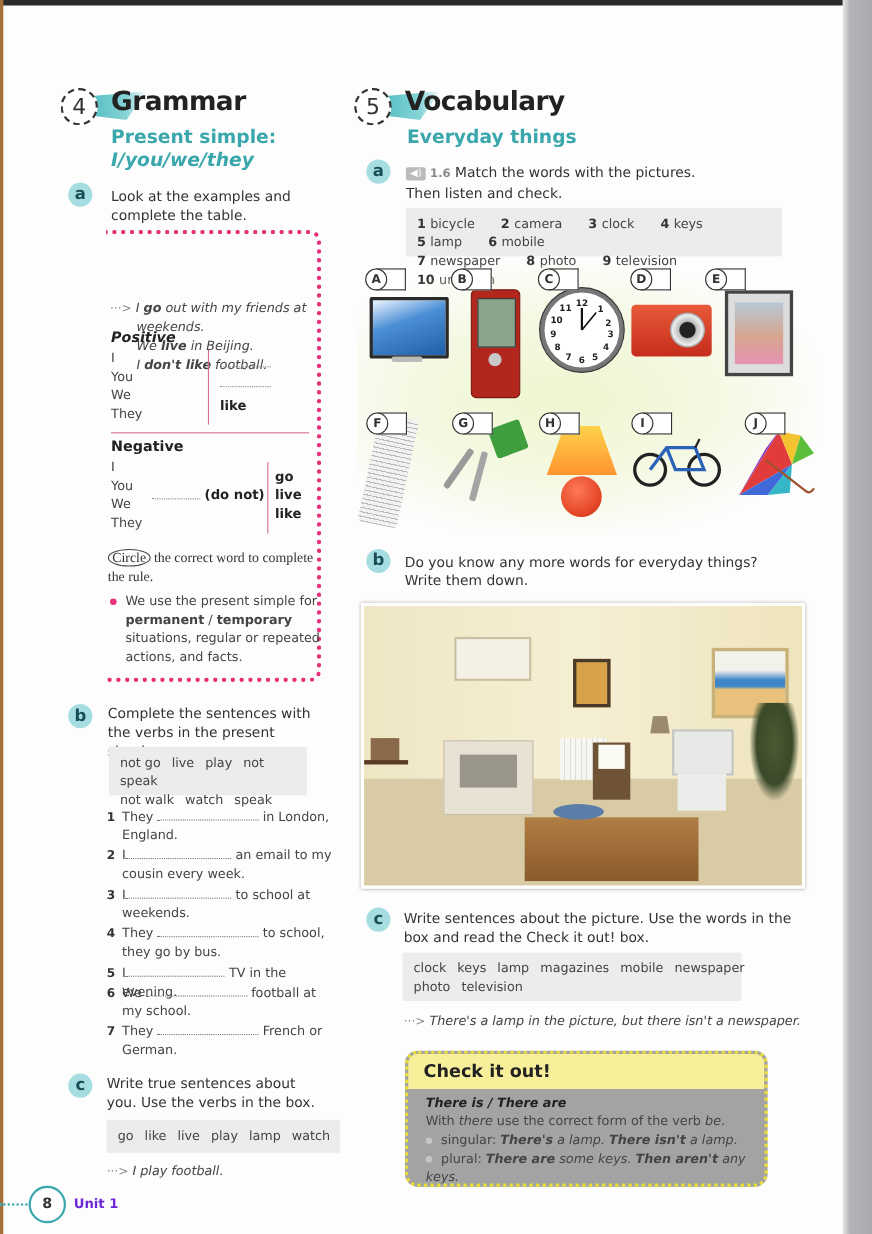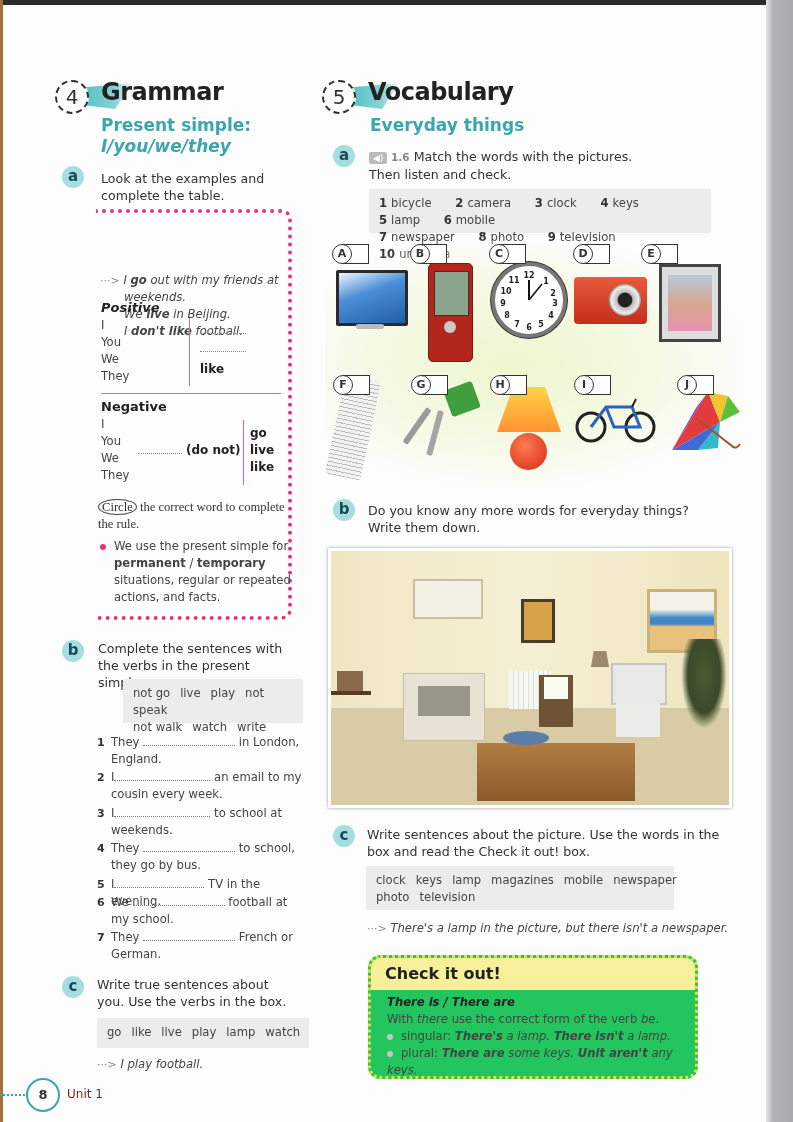--- a/index.html
+++ b/index.html
@@ -42,21 +42,21 @@
   .sent .n { position:absolute; left:0; font-weight:bold; color:#333; font-size:11px; }
   .sent .t { display:block; margin-left:14px; }
 
   .pics { position:absolute; left:325px; top:240px; width:418px; height:245px; background:radial-gradient(ellipse at 45% 50%, #eef6cf 0%, #f5f9e4 45%, rgba(253,253,253,0) 75%); }
   .plabel { position:absolute; height:20px; }
   .plabel .c { position:absolute; left:0; top:0; width:18px; height:18px; border:1px solid #333; border-radius:50%; background:#fff; font-size:11px; line-height:18px; text-align:center; font-weight:bold; color:#333; z-index:3; }
   .plabel .b { position:absolute; left:10px; top:0; width:26px; height:18px; border:1px solid #333; border-left:none; background:#fff; z-index:2; }
 
   .room { position:absolute; left:328px; top:548px; width:404px; height:260px; background:#e9dfba; box-shadow:0 0 3px #999; overflow:hidden; border:3px solid #fff; box-sizing:border-box; }
 
-  .checkbox { position:absolute; left:368px; top:955px; width:324px; height:118px; border:3px dotted #e8dc3a; border-radius:12px; overflow:hidden; background:#22c55e; }
+  .checkbox { position:absolute; left:368px; top:955px; width:324px; height:118px; border:3px dotted #e8dc3a; border-radius:12px; overflow:hidden; background:#a3a3a3; }
   .check-head { background:#f8ef9a; height:32px; font-weight:bold; font-size:16px; line-height:32px; padding-left:14px; color:#222; }
 
   .footer-num { position:absolute; left:26px; top:1078px; width:30px; height:30px; border-radius:50%; border:2px solid #3aa7ad; background:#fff; text-align:center; line-height:30px; font-size:13px; font-weight:bold; color:#333; }
   .footer-dots { position:absolute; left:0; top:1094px; width:28px; border-top:2px dotted #3aa7ad; }
 </style>
 </head>
 <body>
 
 <div class="topbar"></div>
 <div class="leftedge"></div>
@@ -118,23 +118,23 @@
 
 <div class="abs para" style="left:98px; top:499px; width:190px;font-family:Liberation Serif, serif;">
   <span class="circled">Circle</span><span> the correct word to complete the rule.</span>
 </div>
 <div class="abs small" style="left:100px; top:538px; width:180px; padding-left:14px; text-indent:-14px;">
   <span class="bullet-pink"></span><span>We use the present simple for </span><b>permanent</b><span> / </span><b>temporary</b><span> situations, regular or repeated actions, and facts.</span>
 </div>
 
 <div class="letter" style="left:62px; top:640px;">b</div>
 <div class="abs para" style="left:98px; top:640px; width:200px;">Complete the sentences with the verbs in the present simple.</div>
-<div class="wordbox" style="left:99px; top:679px; width:180px; height:44px;margin-left:24px;">
+<div class="wordbox" style="left:99px; top:679px; width:180px; height:44px;">
   <span>not go</span><span>live</span><span>play</span><span>not speak</span><br>
-  <span>not walk</span><span>watch</span><span>write</span>
+  <span>not walk</span><span>watch</span><span>speak</span>
 </div>
 
 <div class="sent" style="top:734px;">
     <span class="n">1</span>
     <span class="t"><span>They</span> <span class="dots" style="width:92px;"></span> <span>in London, England.</span></span>
   </div>
 <div class="sent" style="top:769px;">
     <span class="n">2</span>
     <span class="t"><span>I</span><span class="dots" style="width:96px;"></span> <span>an email to my cousin every week.</span></span>
   </div>
@@ -163,21 +163,21 @@
 <div class="abs para" style="left:97px; top:976px; width:200px;">Write true sentences about you. Use the verbs in the box.</div>
 <div class="wordbox" style="left:97px; top:1018px; width:212px; height:30px;">
   <span>go</span><span>like</span><span>live</span><span>play</span><span>lamp</span><span>watch</span>
 </div>
 <div class="abs example" style="left:97px; top:1056px;">
   <span class="arrow">···&gt;</span> <span>I play football.</span>
 </div>
 
 <div class="footer-dots"></div>
 <div class="footer-num">8</div>
-<div class="abs" style="left:67px; top:1087px; font-size:12px; font-weight:normal; color:#7f1d1d;">Unit 1</div>
+<div class="abs" style="left:67px; top:1087px; font-size:12px; font-weight:bold; color:#6d28d9;">Unit 1</div>
 
 <div class="unit-head" style="left:322px; top:80px; width:220px;">
   <div class="unit-circle">5</div>
   <div class="unit-swoosh"></div>
   <div class="unit-title">Vocabulary</div>
 </div>
 <div class="abs subhead" style="left:370px; top:115px;">Everyday things</div>
 
 <div class="letter" style="left:333px; top:145px;">a</div>
 <div class="abs para" style="left:369px; top:148px; width:360px;">
@@ -341,15 +341,15 @@
 <div class="abs example" style="left:367px; top:920px;">
   <span class="arrow">···&gt;</span> <span>There's a lamp in the picture, but there isn't a newspaper.</span>
 </div>
 
 <div class="checkbox">
   <div class="check-head">Check it out!</div>
   <div style="padding:4px 14px 0 16px;" class="small">
     <div style="font-weight:bold; font-style:italic; color:#222;">There is / There are</div>
     <div><span>With </span><i>there</i><span> use the correct form of the verb </span><i>be</i><span>.</span></div>
     <div><span class="bullet-grey"></span><span>singular: </span><b><i>There's</i></b><i> a lamp. </i><b><i>There isn't</i></b><i> a lamp.</i></div>
-    <div><span class="bullet-grey"></span><span>plural: </span><b><i>There are</i></b><i> some keys. </i><b><i>Unit aren't</i></b><i> any keys.</i></div>
+    <div><span class="bullet-grey"></span><span>plural: </span><b><i>There are</i></b><i> some keys. </i><b><i>Then aren't</i></b><i> any keys.</i></div>
   </div>
 </div>
 
 </body></html>

